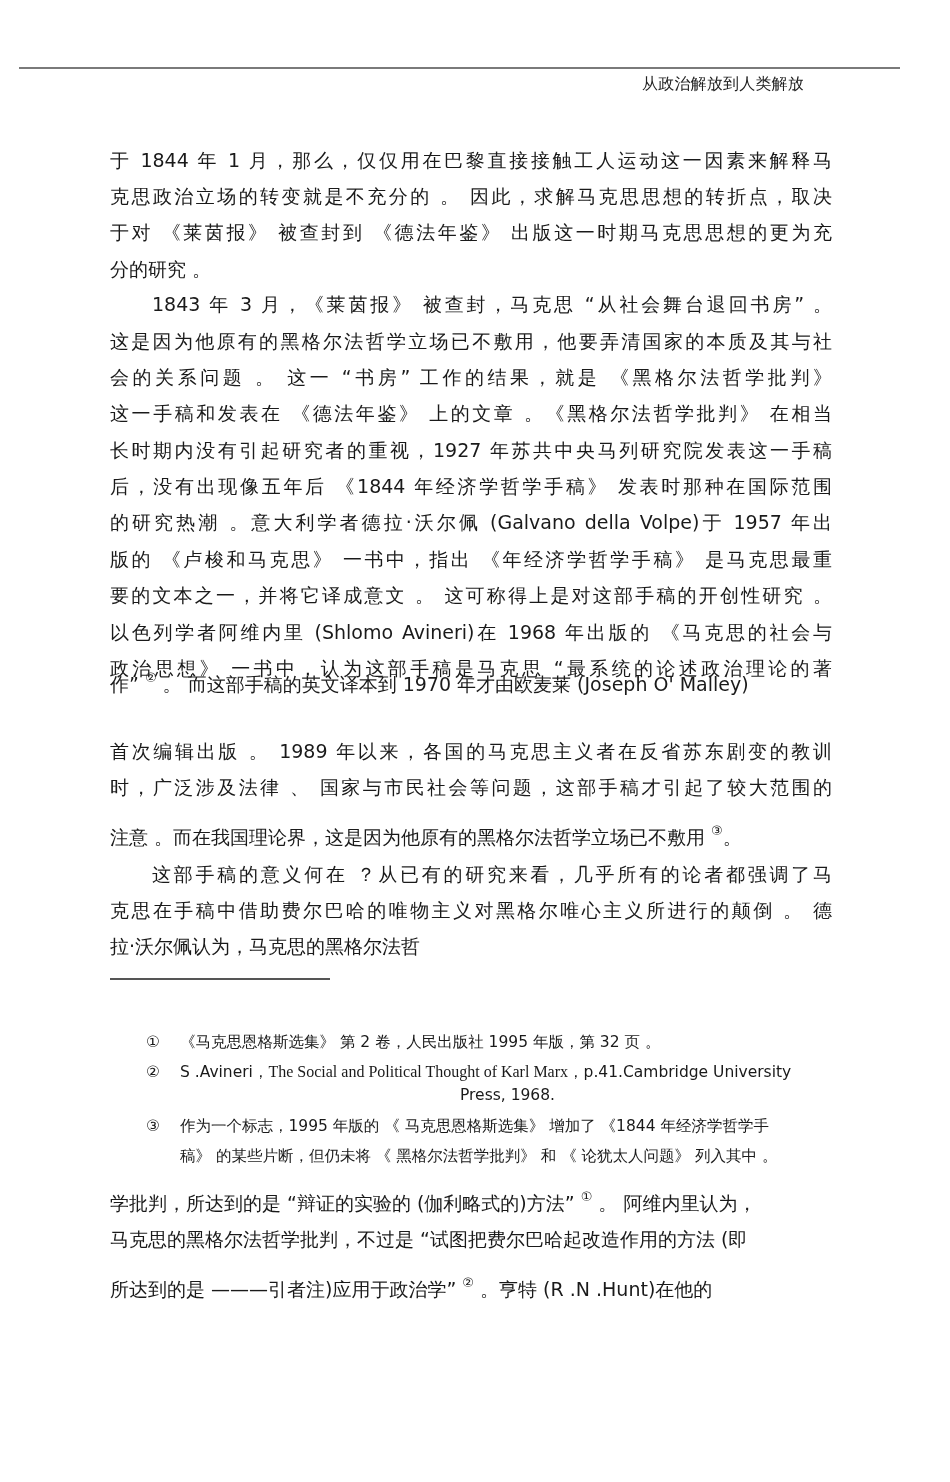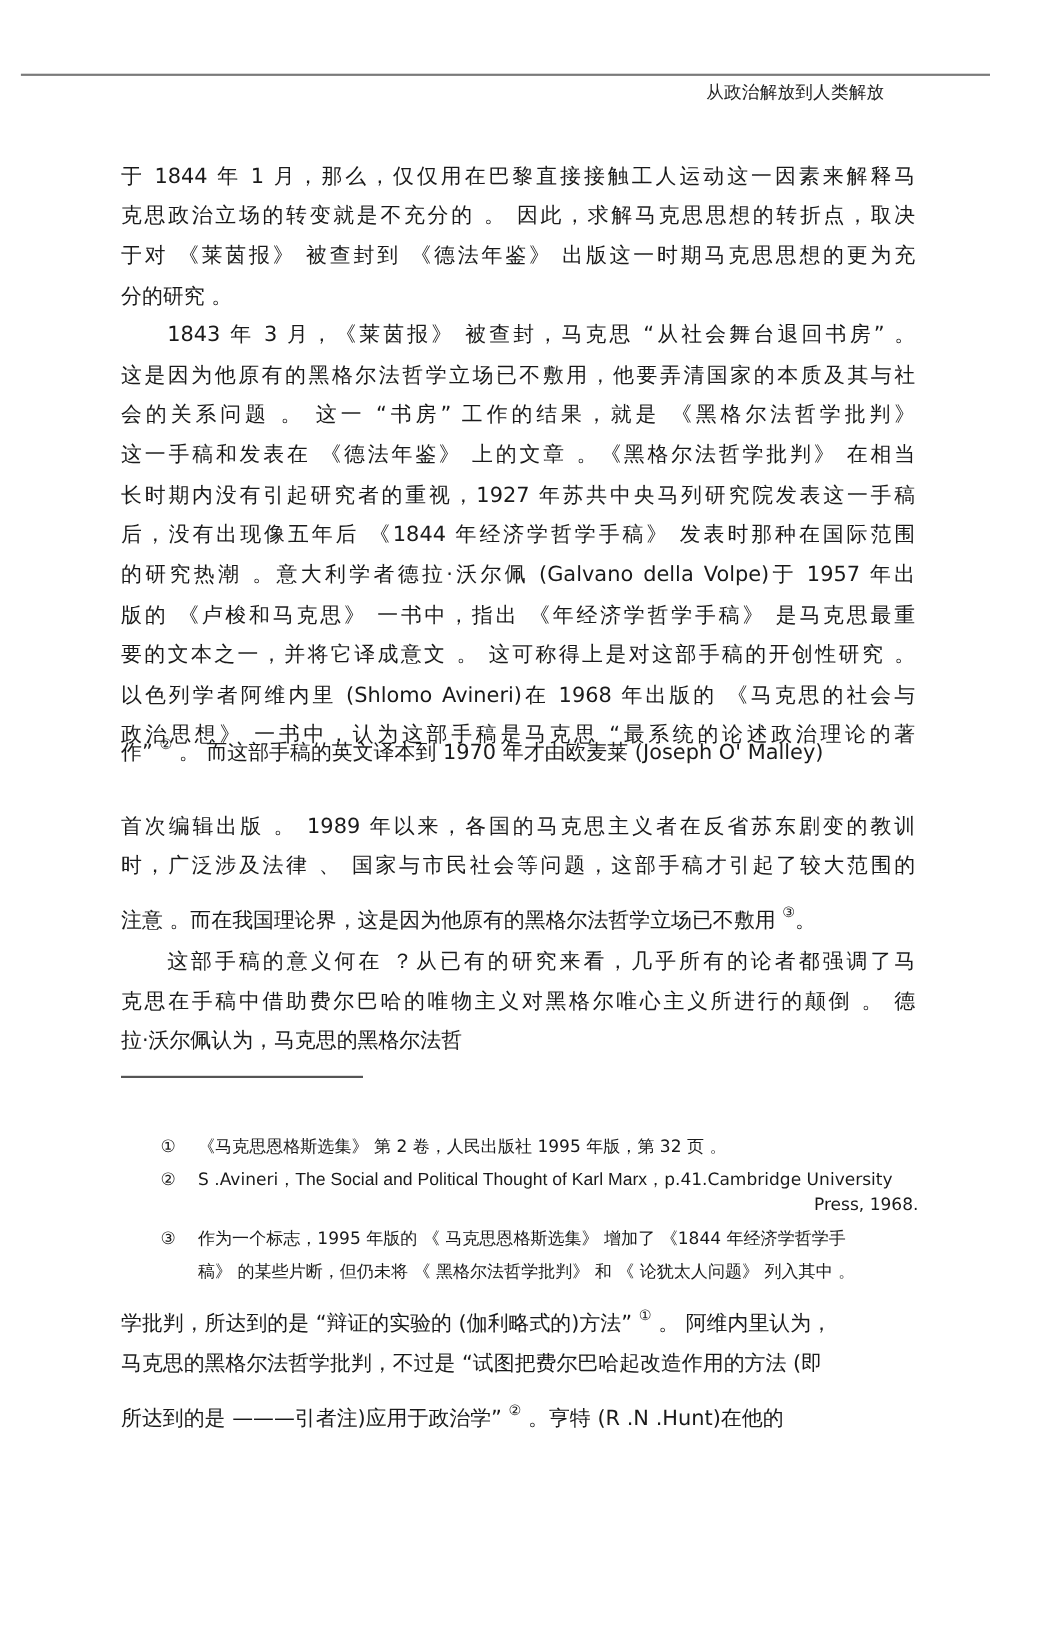--- a/index.html
+++ b/index.html
@@ -10,21 +10,21 @@
   .running-head { position: absolute; left: 642px; top: 74px; font-size: 16px; color: #222; letter-spacing: 0.2px; }
   .line { position: absolute; left: 110px; width: 722px; font-size: 19px; white-space: nowrap;
           line-height: 26px; text-align: justify; text-align-last: justify; }
   .line.last { text-align-last: left; }
   .line.indent { left: 152px; width: 680px; }
   .sup { font-size: 13px; vertical-align: 9px; }
   .fn-rule { position: absolute; left: 110px; top: 978px; width: 220px; border-top: 2px solid #555; }
   .fn { position: absolute; left: 146px; width: 690px; font-size: 15.5px; line-height: 22px; }
   .fn .num { position: absolute; left: 0; top: 0; }
   .fn .txt { position: absolute; left: 34px; width: 655px; white-space: nowrap; text-align: justify; }
-  .serif { font-family: Liberation Sans, sans-serif; font-size: 16px; }
+  .serif { font-family: Liberation Serif, serif; font-size: 16px; }
 </style>
 </head>
 <body>
 
 <div class="header-rule"></div>
 <div class="running-head">从政治解放到人类解放</div>
 
 <div>
   <div class="line" style="top:147px">于 1844 年 1 月，那么，仅仅用在巴黎直接接触工人运动这一因素来解释马</div>
   <div class="line" style="top:183px">克思政治立场的转变就是不充分的 。 因此，求解马克思思想的转折点，取决</div>
@@ -66,21 +66,21 @@
     <span class="num">①</span>
     <span class="txt" style="text-align:left">《马克思恩格斯选集》 第 2 卷，人民出版社 1995 年版，第 32 页 。</span>
   </div>
   <div class="fn" style="top:1061px">
     <span class="num">②</span>
     <span class="txt" style="text-align:left">
       <span>S .Avineri，</span><span class="serif">The Social and Political Thought of Karl Marx</span><span>，p.41.Cambridge University</span>
     </span>
   </div>
   <div class="fn" style="top:1084px">
-    <span class="txt" style="text-align:right">Press, 1968.</span>
+    <span class="txt" style="text-align:center">Press, 1968.</span>
   </div>
   <div class="fn" style="top:1115px">
     <span class="num">③</span>
     <span class="txt" style="text-align:left">作为一个标志，1995 年版的 《 马克思恩格斯选集》 增加了 《1844 年经济学哲学手</span>
   </div>
   <div class="fn" style="top:1145px">
     <span class="txt" style="text-align:left">稿》 的某些片断，但仍未将 《 黑格尔法哲学批判》 和 《 论犹太人问题》 列入其中 。</span>
   </div>
 </div>
 

